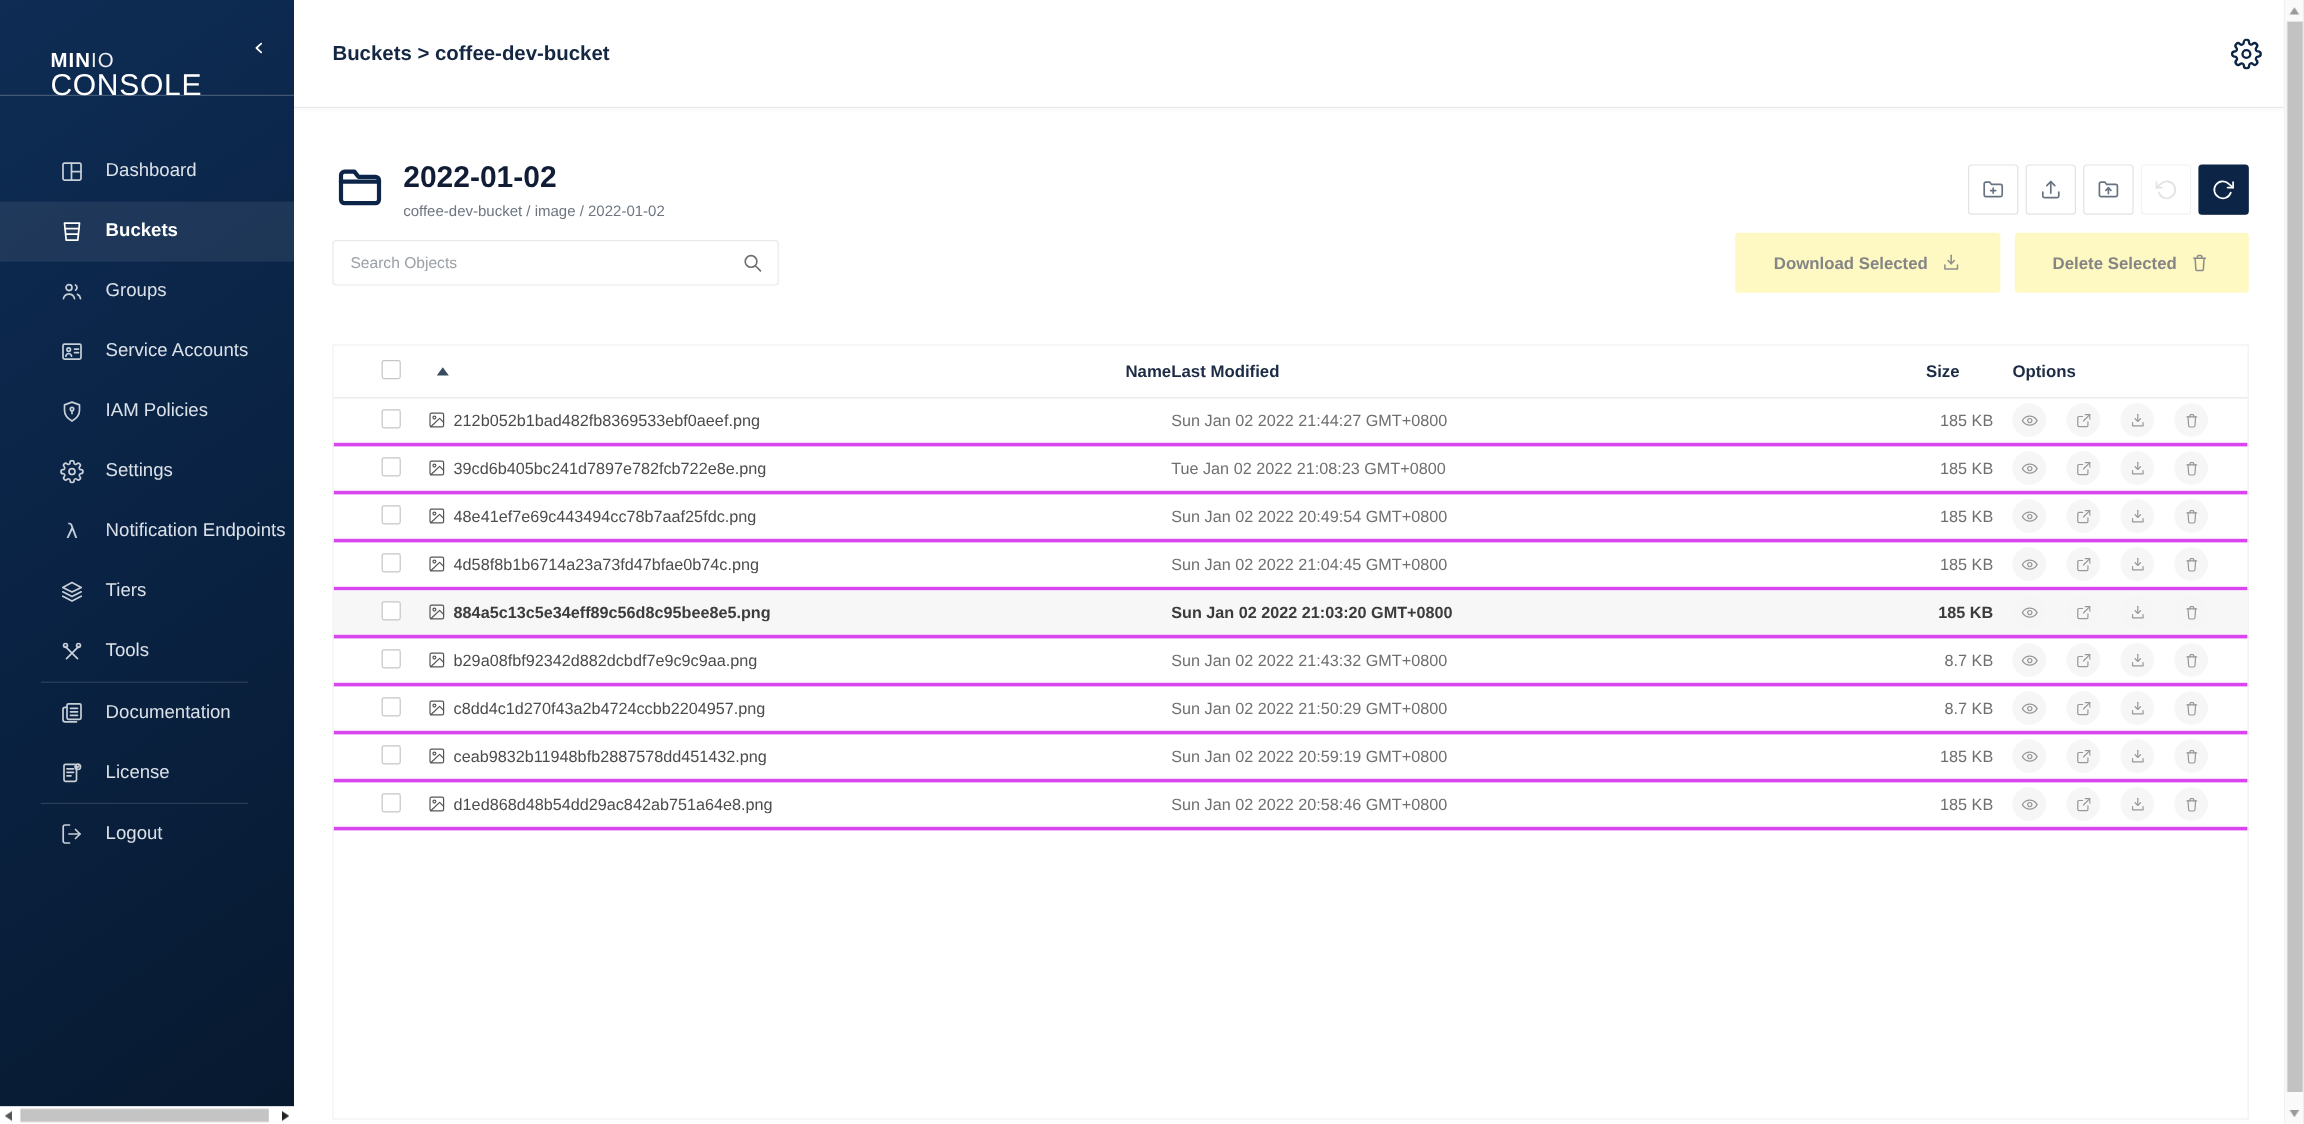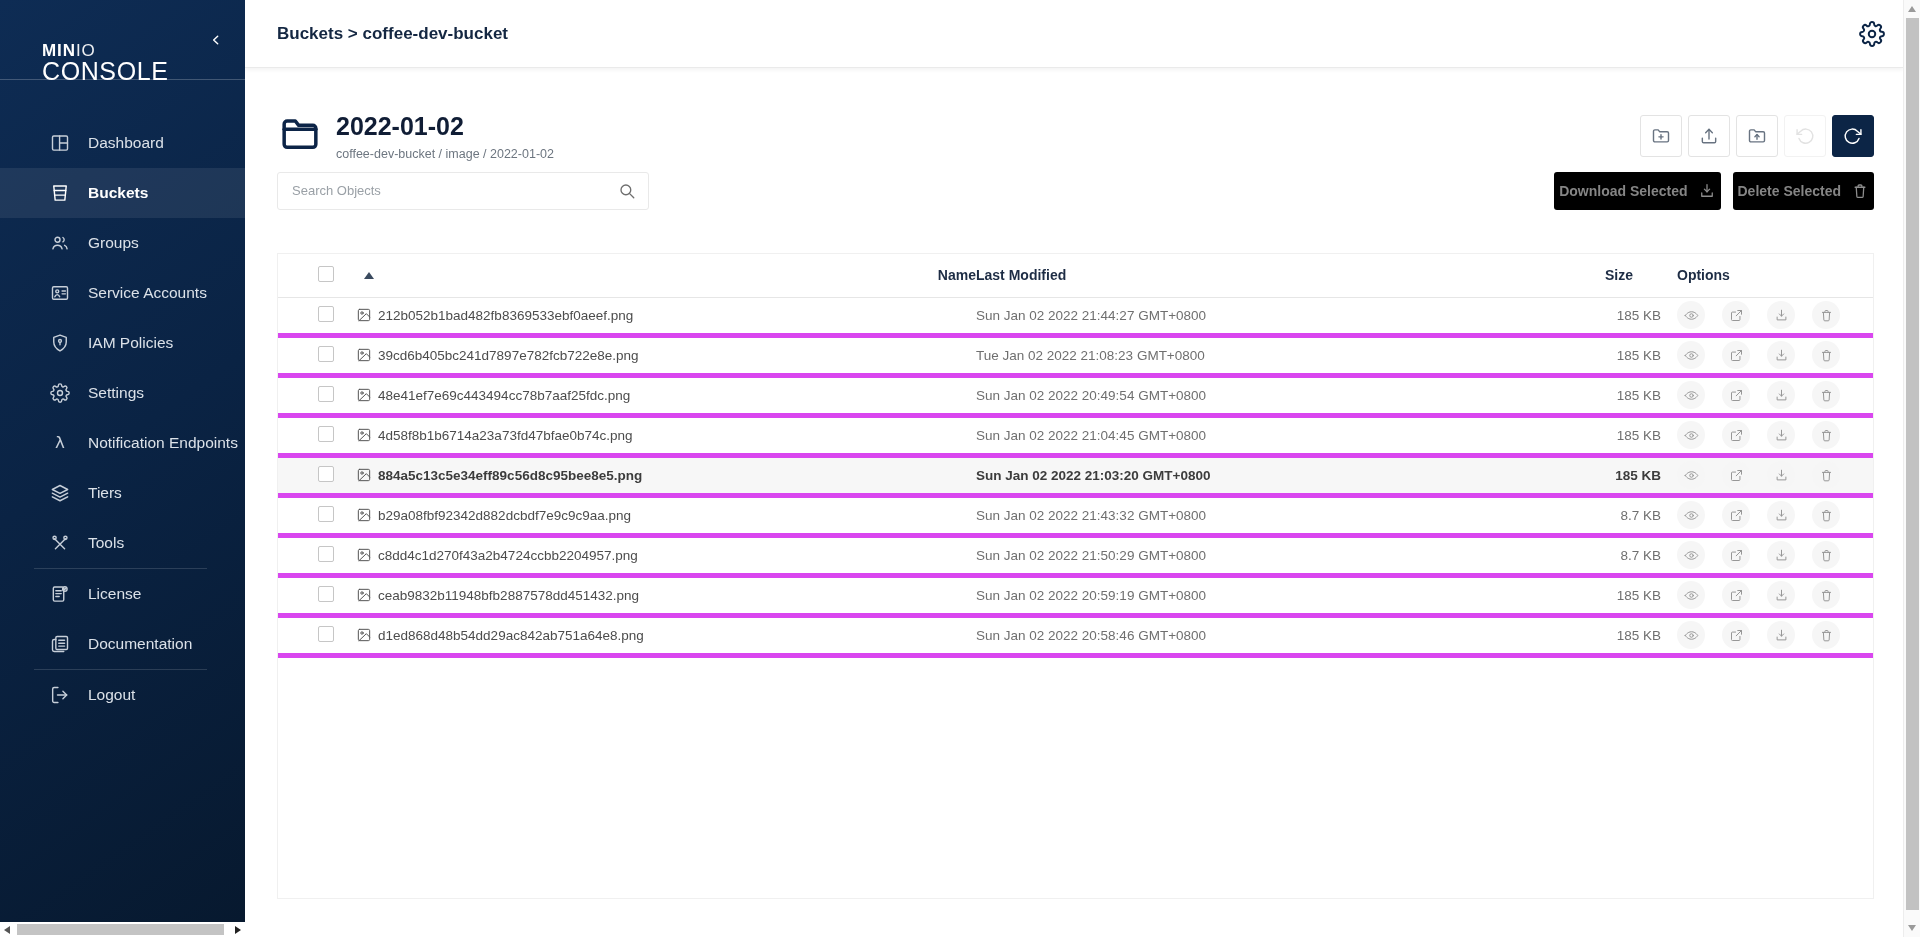--- a/index.html
+++ b/index.html
@@ -21,21 +21,21 @@
   .nav { padding-top:38px; }
   .nav-item { height:50px; display:flex; align-items:center; padding-left:50px; gap:18px;
     font-size:15.5px; color:#dbe1e8; cursor:pointer; }
   .nav-item.active { background:rgba(255,255,255,.08); color:#fff; font-weight:700; }
   .nav-icon { width:20px; height:20px; color:#c7cfd9; flex:none; }
   .nav-item.active .nav-icon { color:#fff; }
   .nav-icon svg { width:20px; height:20px; }
   .nav-divider { height:1px; background:rgba(255,255,255,.14); margin:0 38px 0 34px; }
 
   
-  .topbar { margin-left:245px; width:1658px; height:68px; background:#fff;
+  .topbar { margin-left:245px; width:1658px; height:90px; background:#fff;
     display:flex; align-items:center; justify-content:space-between; padding:0 18px 0 32px;
     border-bottom:1px solid #eaeaea; box-shadow:0 2px 4px rgba(0,0,0,.05); position:relative; z-index:5; }
   .breadcrumb { font-size:17px; font-weight:700; color:#142742; }
   .topbar-gear { width:26px; height:26px; color:#0c2546; }
   .topbar-gear svg { width:26px; height:26px; }
 
   
   .content { margin-left:245px; width:1658px; padding:0 29px 0 32px; }
   .page-head { display:flex; justify-content:space-between; align-items:flex-start; margin-top:45px; }
   .title-wrap { display:flex; gap:13px; }
@@ -51,32 +51,32 @@
   .tb-btn.primary { background:#0c2546; border-color:#0c2546; color:#fff; }
 
   .controls { display:flex; justify-content:space-between; align-items:center; margin-top:11px; }
   .search { width:372px; height:38px; border:1px solid #e9e9e9; border-radius:3px; background:#fff;
     display:flex; align-items:center; padding:0 12px 0 14px; }
   .search input { border:none; outline:none; flex:1; font-size:13px; color:#333; background:transparent; }
   .search input::placeholder { color:#9aa0a6; }
   .search-icon { color:#6e6e6e; width:18px; height:18px; }
   .search-icon svg { width:18px; height:18px; }
   .sel-btns { display:flex; gap:12px; }
-  .sel-btn { height:38px; padding:0 5px; background:#000000; border-radius:3px; color:#858585;
+  .sel-btn { height:50px; padding:0 32px; background:#fef9c3; border-radius:3px; color:#858585;
     font-size:14px; font-weight:600; display:flex; align-items:center; gap:10px; cursor:default; }
   .sel-btn .bicon { width:18px; height:18px; color:#8d8d8d; }
   .sel-btn .bicon svg { width:18px; height:18px; }
 
   
   .table-box { margin-top:43px; height:646px; border:1px solid #f0f0f0; overflow:hidden; background:#fff; }
   .t-head, .t-row { display:grid; grid-template-columns:38px 620px 1fr 84px 196px;
     align-items:center; padding:0 16px 0 40px; }
   .t-head { height:44px; border-bottom:1px solid #e6e6e6; font-size:14px; font-weight:700; color:#1d2c44; }
   .t-head .c-name { padding-left:8px; display:flex; align-items:center; gap:9px;justify-content:space-between; }
-  .t-row { height:40px; border-bottom:5px solid #d946ef; font-size:13.5px; }
+  .t-row { height:40px; border-bottom:3px solid #d946ef; font-size:13.5px; }
   .t-row.highlighted { background:#f7f7f7; }
   .t-row.highlighted .name-text, .t-row.highlighted .c-mod, .t-row.highlighted .c-size
     { font-weight:700; color:#3c3c3c; }
   .checkbox { width:16px; height:16px; border:1px solid #c6c6c6; border-radius:2px; background:#fff;
     display:inline-block; cursor:pointer; }
   .c-name { display:flex; align-items:center; gap:6px; min-width:0; }
   .file-icon { width:16px; height:16px; color:#555; flex:none; }
   .file-icon svg { width:16px; height:16px; }
   .name-text { color:#4c4c4c; white-space:nowrap; overflow:hidden; text-overflow:ellipsis; cursor:pointer; }
   .c-mod { color:#6f6f6f; }
@@ -220,42 +220,42 @@
             <circle cx="5.5" cy="5.8" r="1.9"></circle>
             <circle cx="18.5" cy="5.8" r="1.9"></circle>
           </svg>
         </span>
     <span class="nav-label">Tools</span>
   </div>
 <div class="nav-divider"></div>
   <div class="nav-item">
     <span class="nav-icon">
           <svg viewBox="0 0 24 24" fill="none" stroke="currentColor" stroke-width="1.7" stroke-linecap="round" stroke-linejoin="round">
+            <rect x="7" y="3" width="14" height="15.5" rx="1.5"></rect>
+            <path d="M7 6.5H5a2 2 0 0 0-2 2V19a2 2 0 0 0 2 2h11.5"></path>
+            <line x1="10.5" y1="7.5" x2="17.5" y2="7.5"></line>
+            <line x1="10.5" y1="11" x2="17.5" y2="11"></line>
+            <line x1="10.5" y1="14.5" x2="17.5" y2="14.5"></line>
+          </svg>
+        </span>
+    <span class="nav-label">Documentation</span>
+  </div>
+
+  <div class="nav-item">
+    <span class="nav-icon">
+          <svg viewBox="0 0 24 24" fill="none" stroke="currentColor" stroke-width="1.7" stroke-linecap="round" stroke-linejoin="round">
             <rect x="4" y="3.5" width="12.5" height="17" rx="1.5"></rect>
             <line x1="7" y1="8" x2="13.5" y2="8"></line>
             <line x1="7" y1="11.5" x2="13.5" y2="11.5"></line>
             <line x1="7" y1="15" x2="11" y2="15"></line>
             <circle cx="17.8" cy="6" r="2.7"></circle>
             <path d="M16.9 6l.7.7 1.2-1.3"></path>
           </svg>
         </span>
     <span class="nav-label">License</span>
-  </div>
-
-  <div class="nav-item">
-    <span class="nav-icon">
-          <svg viewBox="0 0 24 24" fill="none" stroke="currentColor" stroke-width="1.7" stroke-linecap="round" stroke-linejoin="round">
-            <rect x="7" y="3" width="14" height="15.5" rx="1.5"></rect>
-            <path d="M7 6.5H5a2 2 0 0 0-2 2V19a2 2 0 0 0 2 2h11.5"></path>
-            <line x1="10.5" y1="7.5" x2="17.5" y2="7.5"></line>
-            <line x1="10.5" y1="11" x2="17.5" y2="11"></line>
-            <line x1="10.5" y1="14.5" x2="17.5" y2="14.5"></line>
-          </svg>
-        </span>
-    <span class="nav-label">Documentation</span>
   </div>
 <div class="nav-divider"></div>
   <div class="nav-item">
     <span class="nav-icon">
           <svg viewBox="0 0 24 24" fill="none" stroke="currentColor" stroke-width="1.7" stroke-linecap="round" stroke-linejoin="round">
             <path d="M9.5 21H5a1.8 1.8 0 0 1-1.8-1.8V4.8A1.8 1.8 0 0 1 5 3h4.5"></path>
             <polyline points="15.5 16.5 20 12 15.5 7.5"></polyline>
             <line x1="20" y1="12" x2="9" y2="12"></line>
           </svg>
         </span>

